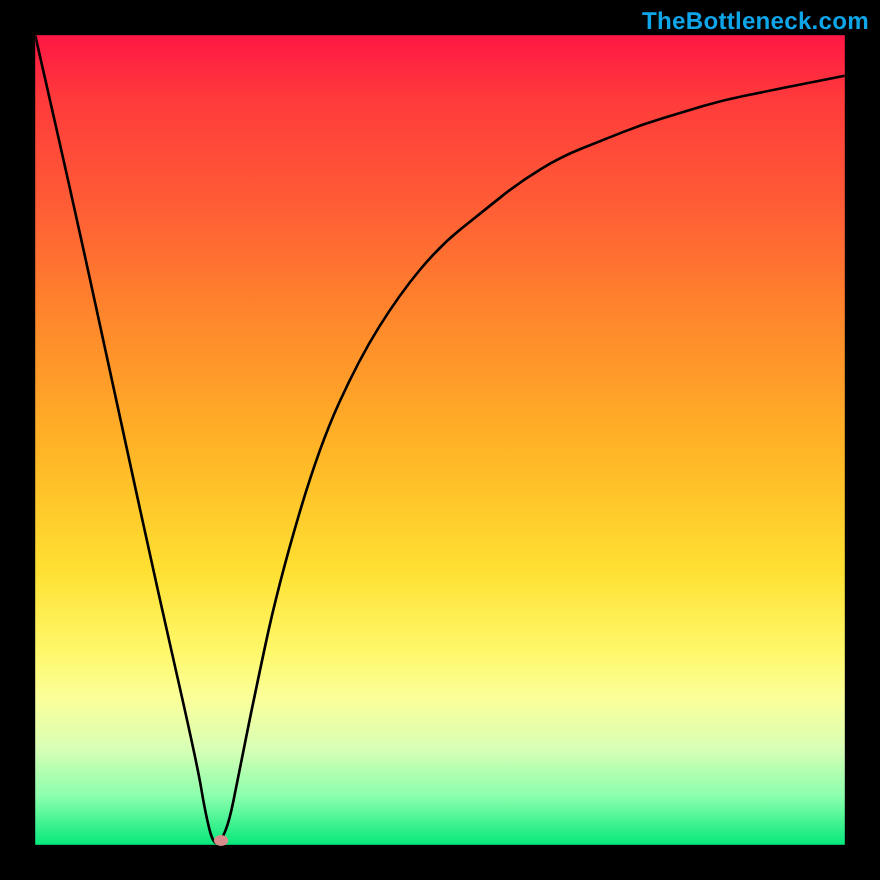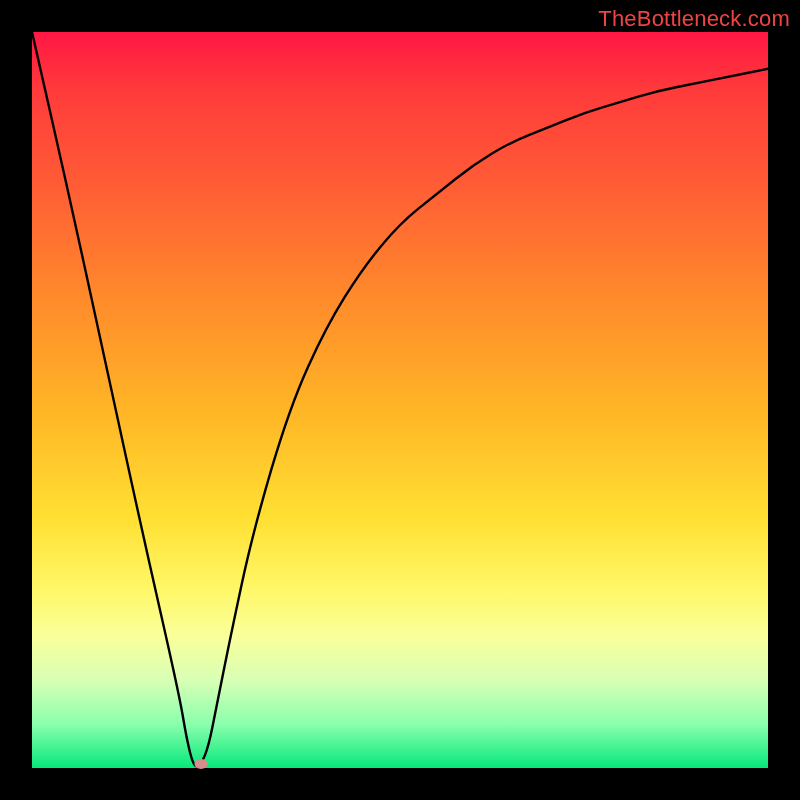--- a/index.html
+++ b/index.html
@@ -33,23 +33,23 @@
       #fff86a 76%,
       #faff9a 82%,
       #d9ffb5 88%,
       #8bffad 94%,
       #06e87a 100%);
   }
   .attribution {
     position: absolute;
     top: 6px;
     right: 10px;
-    color: #ef4444;
+    color: #0ea5e9;
     font-size: 22px;
-    font-weight: 400;
+    font-weight: 700;
     letter-spacing: 0.2px;
     z-index: 5;
     margin-left: 34px;
   }
   svg.curve {
     position: absolute;
     left: 0;
     top: 0;
     width: 736px;
     height: 736px;

